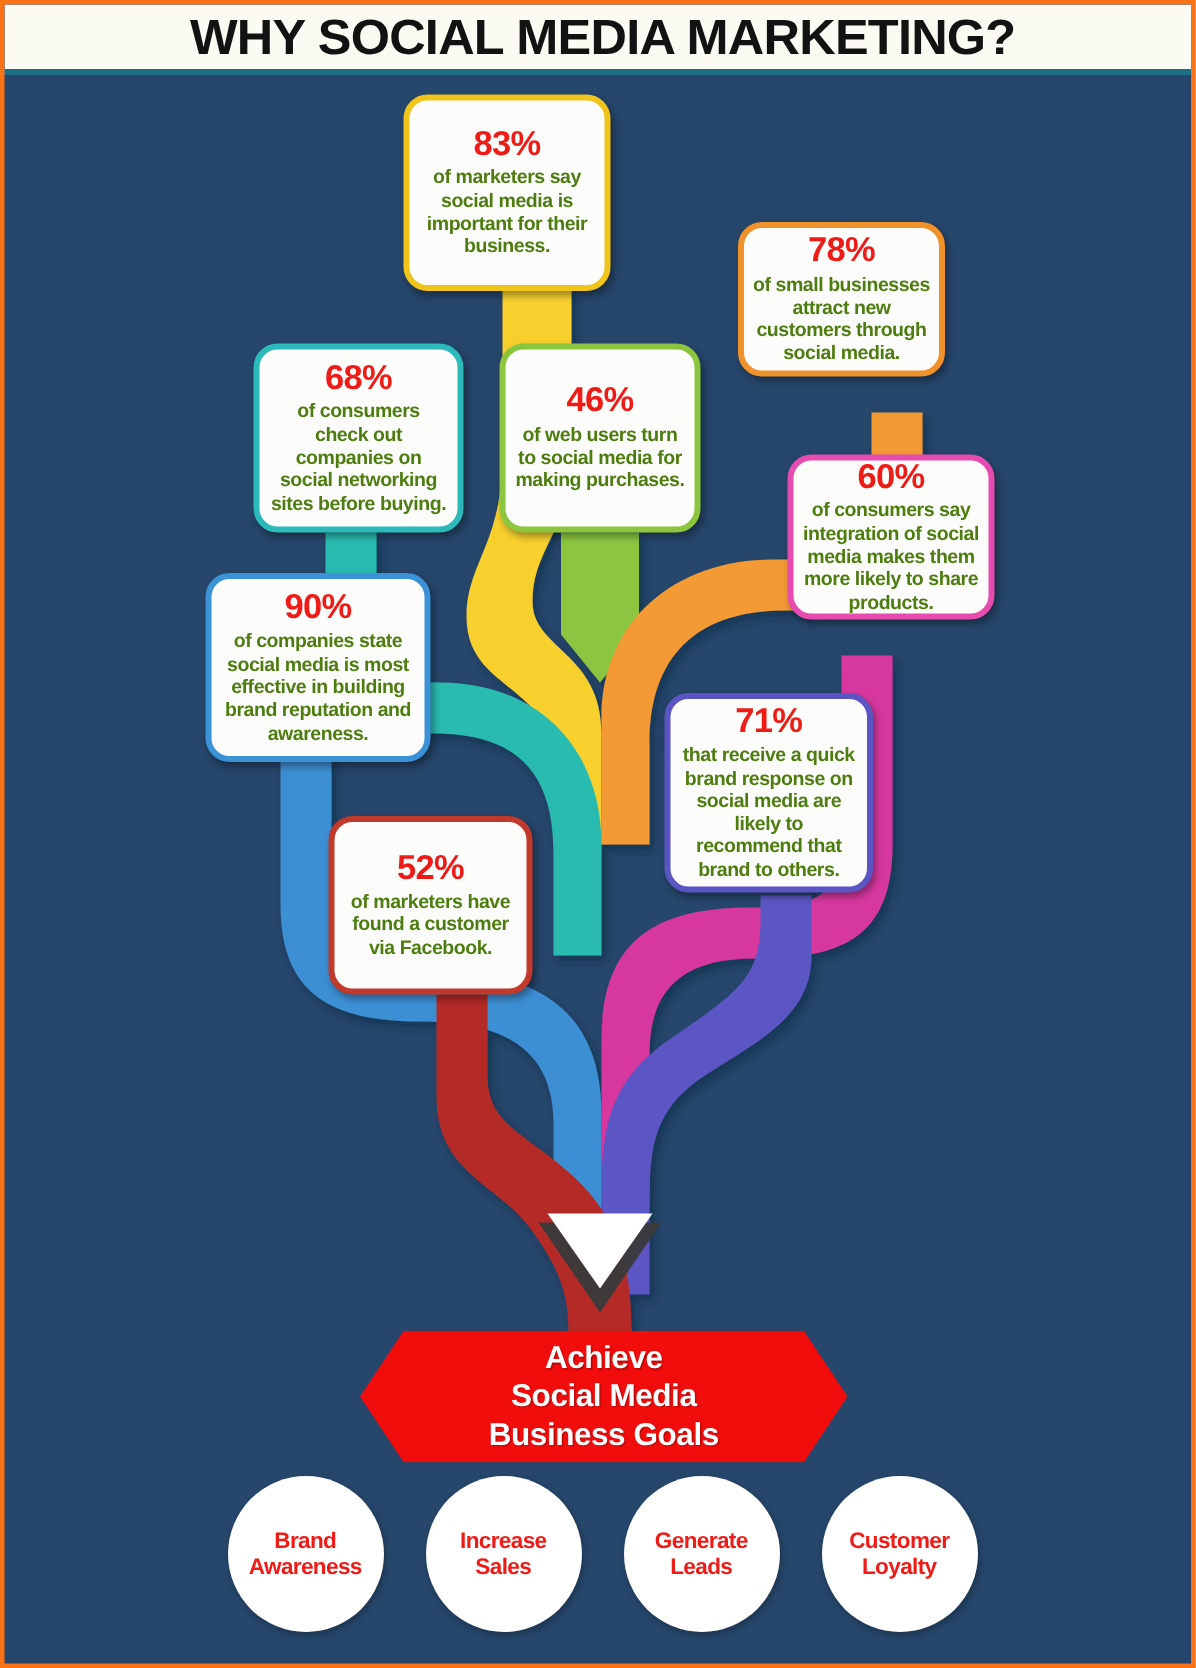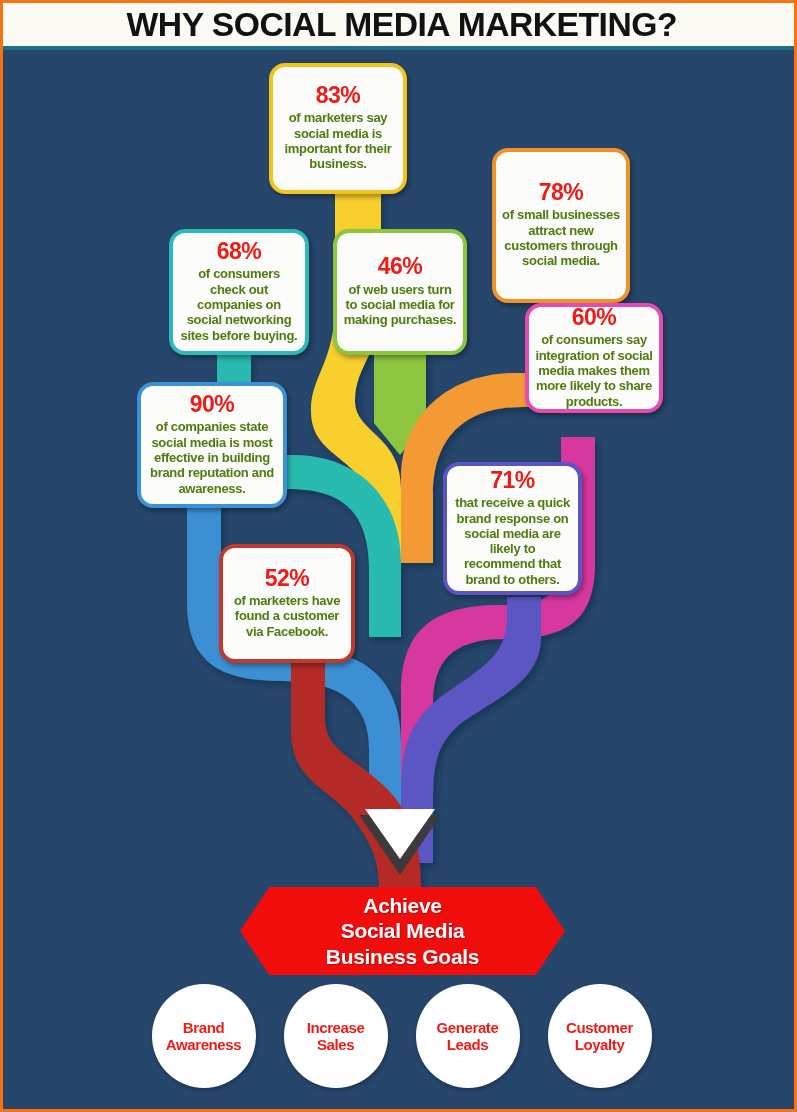--- a/index.html
+++ b/index.html
@@ -196,21 +196,21 @@
       <path d="M362,806 L432,806 L397,856 Z" fill="#ffffff"></path>
       <path d="M354,886 L440,886 L397,936 Z" fill="#B32B26"></path>
     </g>
   </svg>
 
   <div class="stat-box" style="left:266px; top:60px; width:138px; height:131px; border-color:#F0C41B;">
     <div class="stat-pct">83%</div>
     <div class="stat-text">of marketers say social media is important for their business.</div>
   </div>
 
-  <div class="stat-box" style="left:489px; top:145px; width:138px; height:155px; border-color:#F0922B;">
+  <div class="stat-box" style="left:489px; top:145px; width:138px; height:103px; border-color:#F0922B;">
     <div class="stat-pct">78%</div>
     <div class="stat-text">of small businesses attract new customers through social media.</div>
   </div>
 
   <div class="stat-box" style="left:166px; top:226px; width:140px; height:126px; border-color:#2BB9B9;">
     <div class="stat-pct">68%</div>
     <div class="stat-text">of consumers check out companies on social networking sites before buying.</div>
   </div>
 
   <div class="stat-box" style="left:330px; top:226px; width:134px; height:126px; border-color:#8CC63F;">

